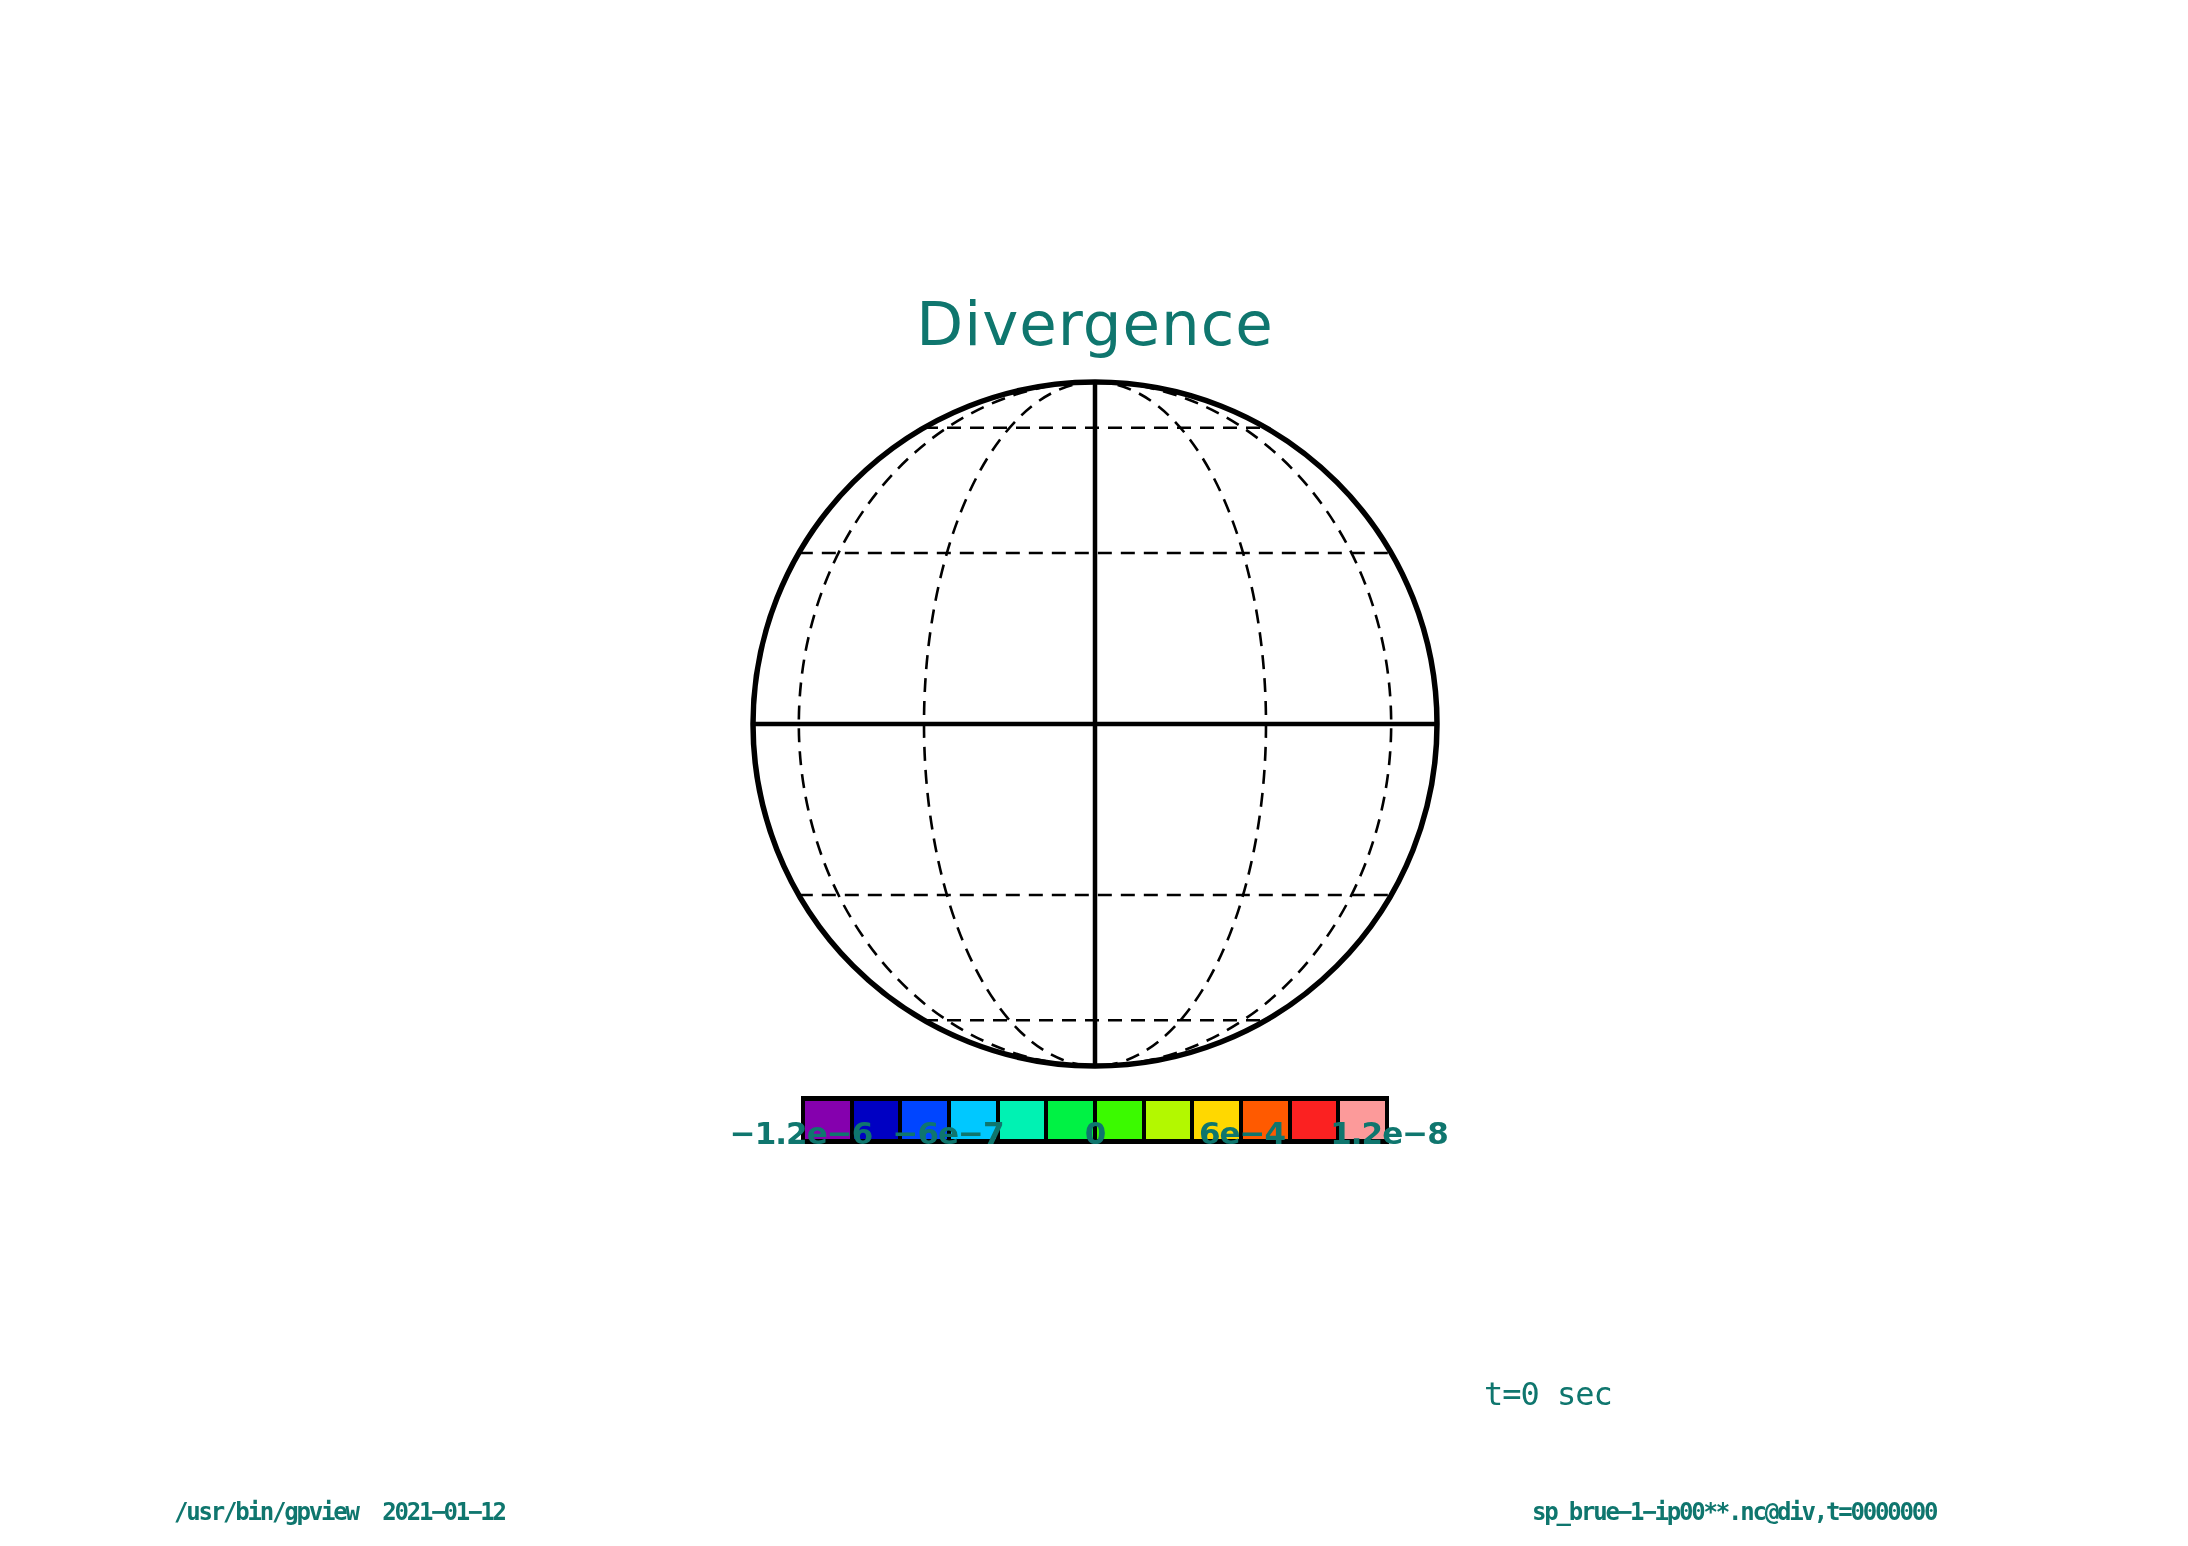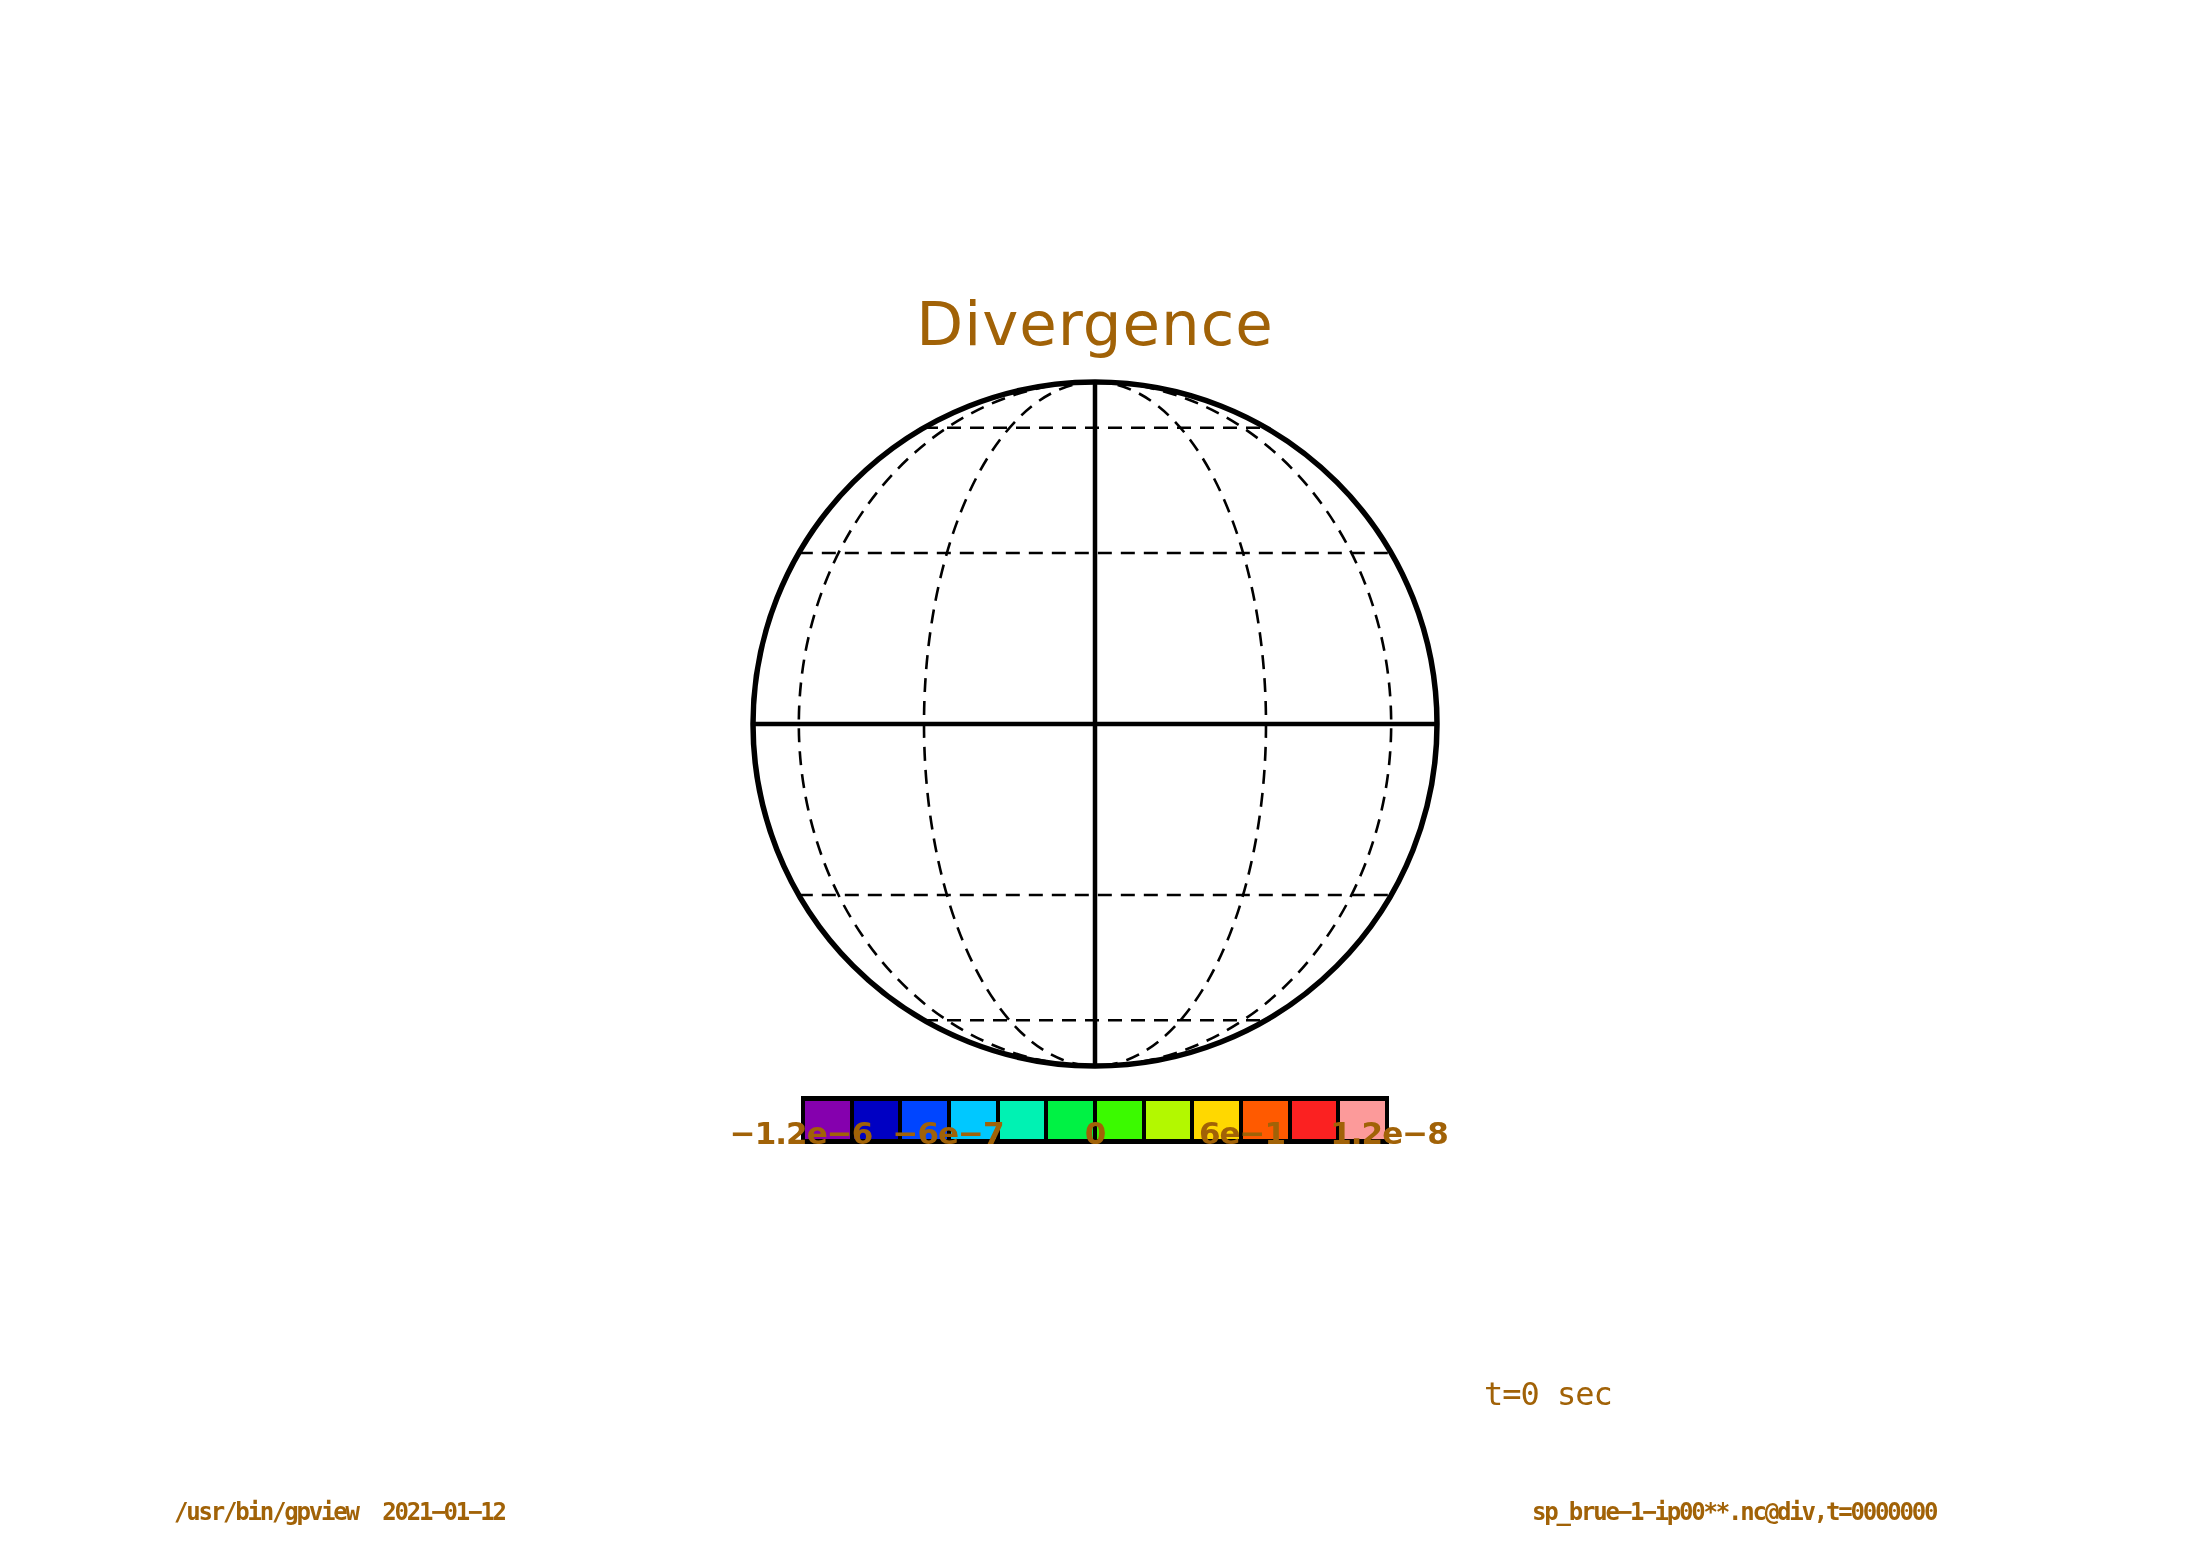--- a/index.html
+++ b/index.html
@@ -2,21 +2,21 @@
 <html><head>
 <meta charset="utf-8">
 <style>
   html,body{margin:0;padding:0;background:#888;}
   .canvas{
     position:relative;
     width:2188px;height:1546px;
     background:#ffffff;
     overflow:hidden;
     font-family:"DejaVu Sans", sans-serif;
-    color:#a16207;
+    color:#0f766e;
   }
   .plot-title{
     position:absolute;
     left:1095px;top:288px;
     transform:translateX(-50%);
     font-size:61px;
     font-weight:400;
     letter-spacing:1px;
     white-space:pre;
   }
@@ -102,21 +102,21 @@
       <div class="cbar-cell" style="background: rgb(179, 248, 0);"></div>
       <div class="cbar-cell" style="background: rgb(255, 216, 0);"></div>
       <div class="cbar-cell" style="background: rgb(255, 90, 0);"></div>
       <div class="cbar-cell" style="background: rgb(251, 33, 33);"></div>
       <div class="cbar-cell" style="background: rgb(252, 154, 154);"></div>
     </div>
   <div>
       <div class="cbar-tick" style="left: 801px;">−1.2e−6</div>
       <div class="cbar-tick" style="left: 948px; text-align: right;">−6e−7</div>
       <div class="cbar-tick" style="left: 1095px;">0</div>
-      <div class="cbar-tick" style="left: 1242px;">6e−1</div>
+      <div class="cbar-tick" style="left: 1242px;">6e−4</div>
       <div class="cbar-tick" style="left: 1389px;">1.2e−8</div>
     </div>
 
   <div class="time-label">t=0 sec</div>
 
   <div class="footer-text footer-left">/usr/bin/gpview  2021−01−12</div>
 
   <div class="footer-text footer-right">sp_brue−1−ip00**.nc@div,t=0000000</div>
 
 </div>

